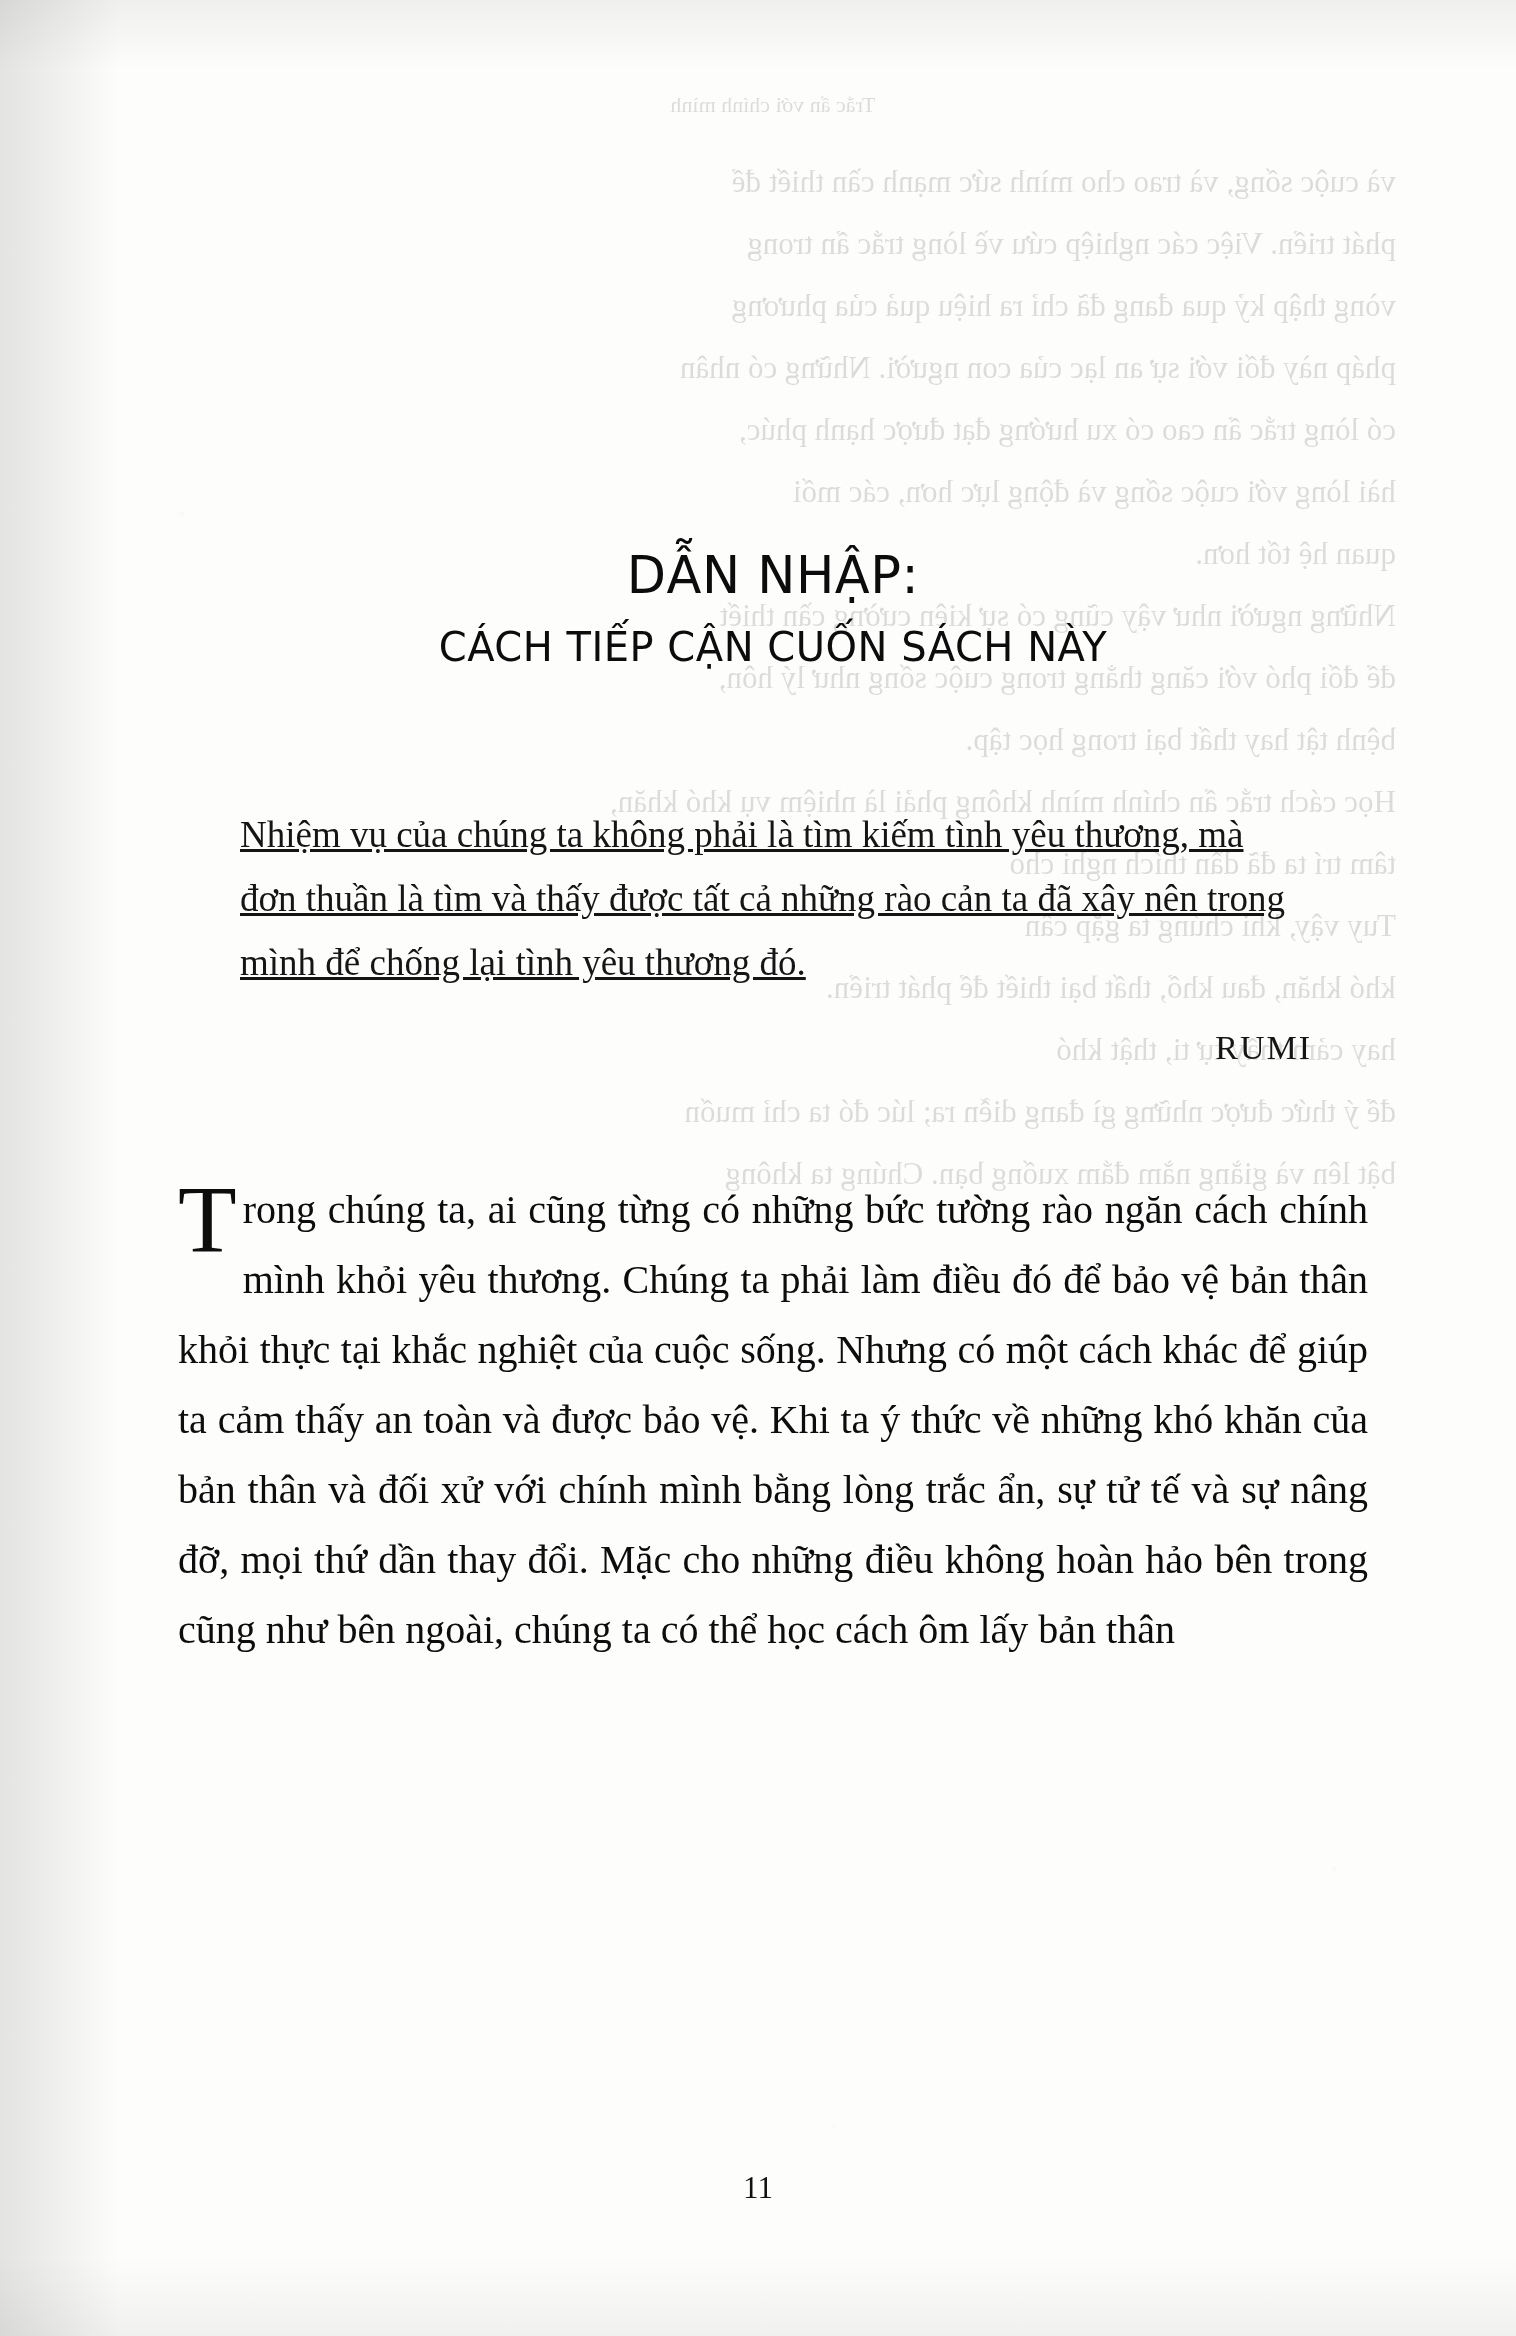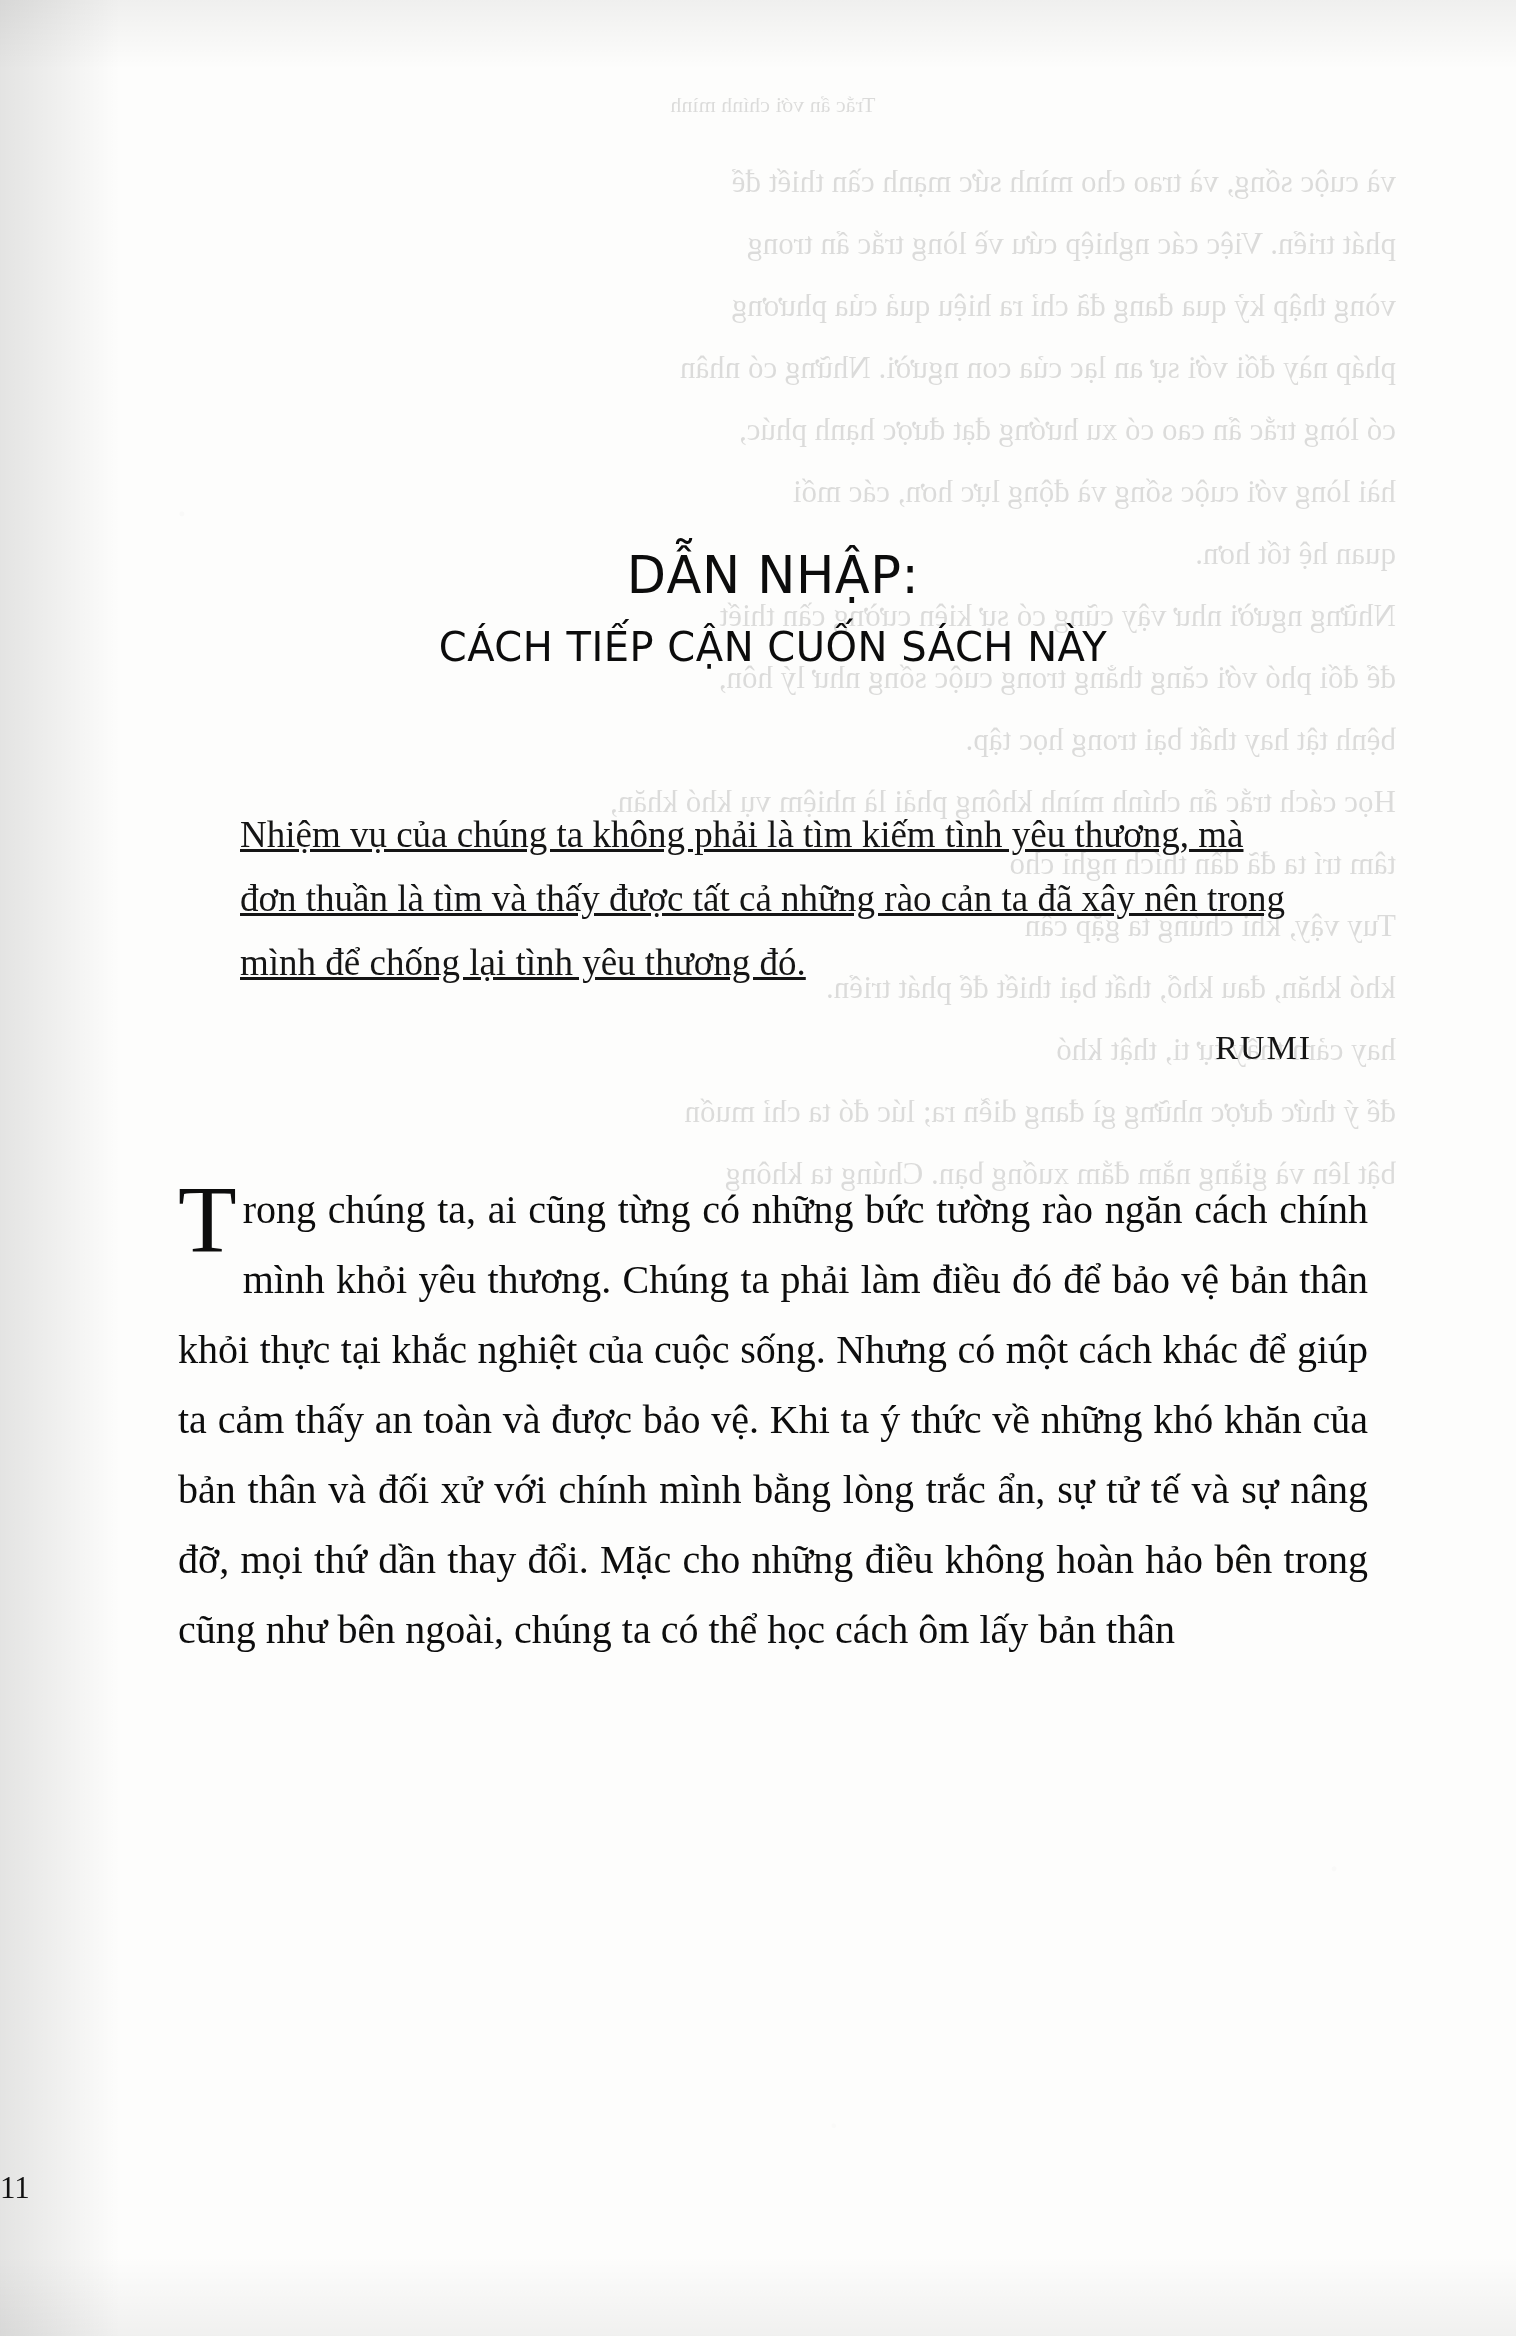--- a/index.html
+++ b/index.html
@@ -145,20 +145,21 @@
     padding-right: 6px;
     padding-top: 6px;
     font-family: "Liberation Serif", serif;
     color: #0d0d0d;
   }
 
   .folio {
     position: absolute;
     left: 0; right: 0;
     top: 2170px;
+    text-align: center;
     font-size: 31px;
     color: #111;
     font-family: "Liberation Serif", serif;
   }
 </style>
 </head>
 <body>
 
 <div class="page">
 

